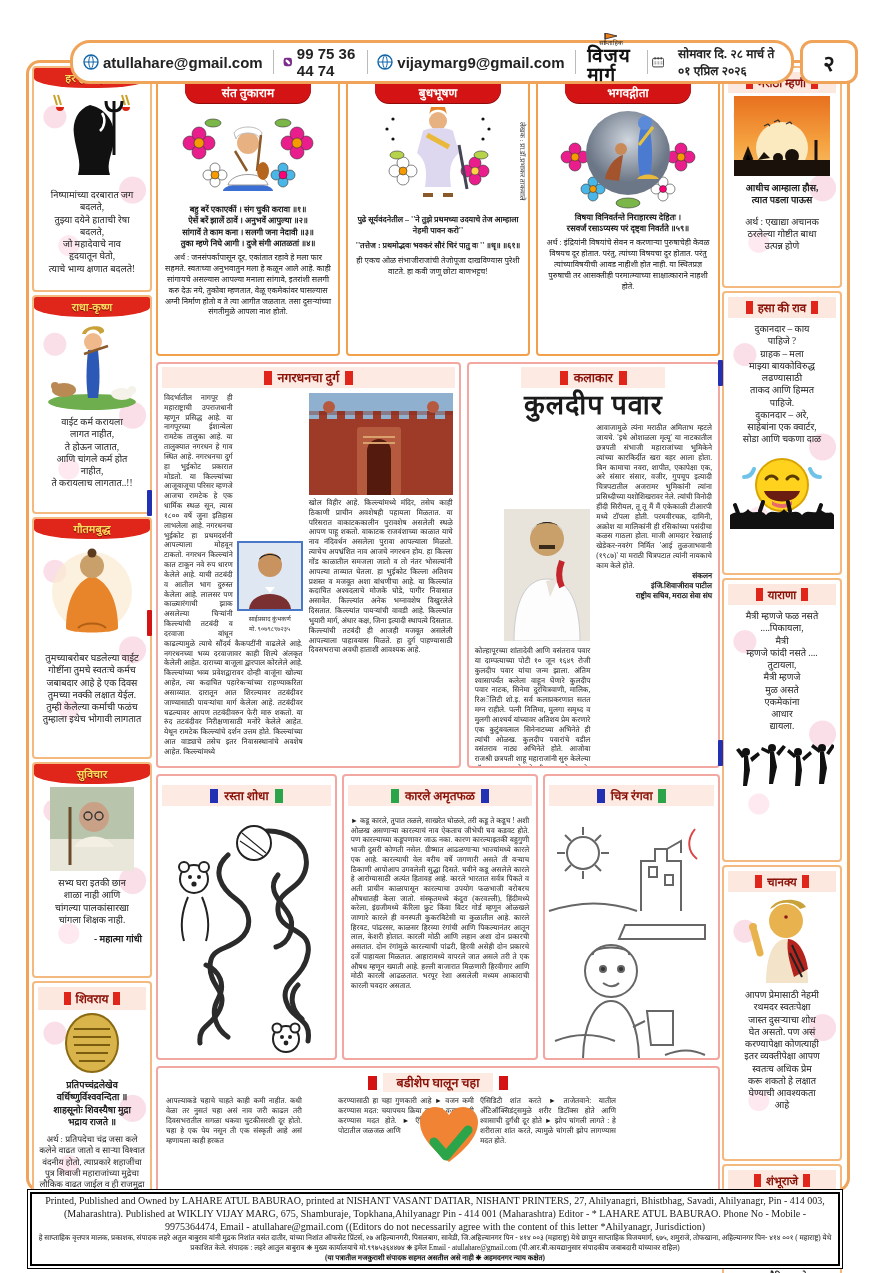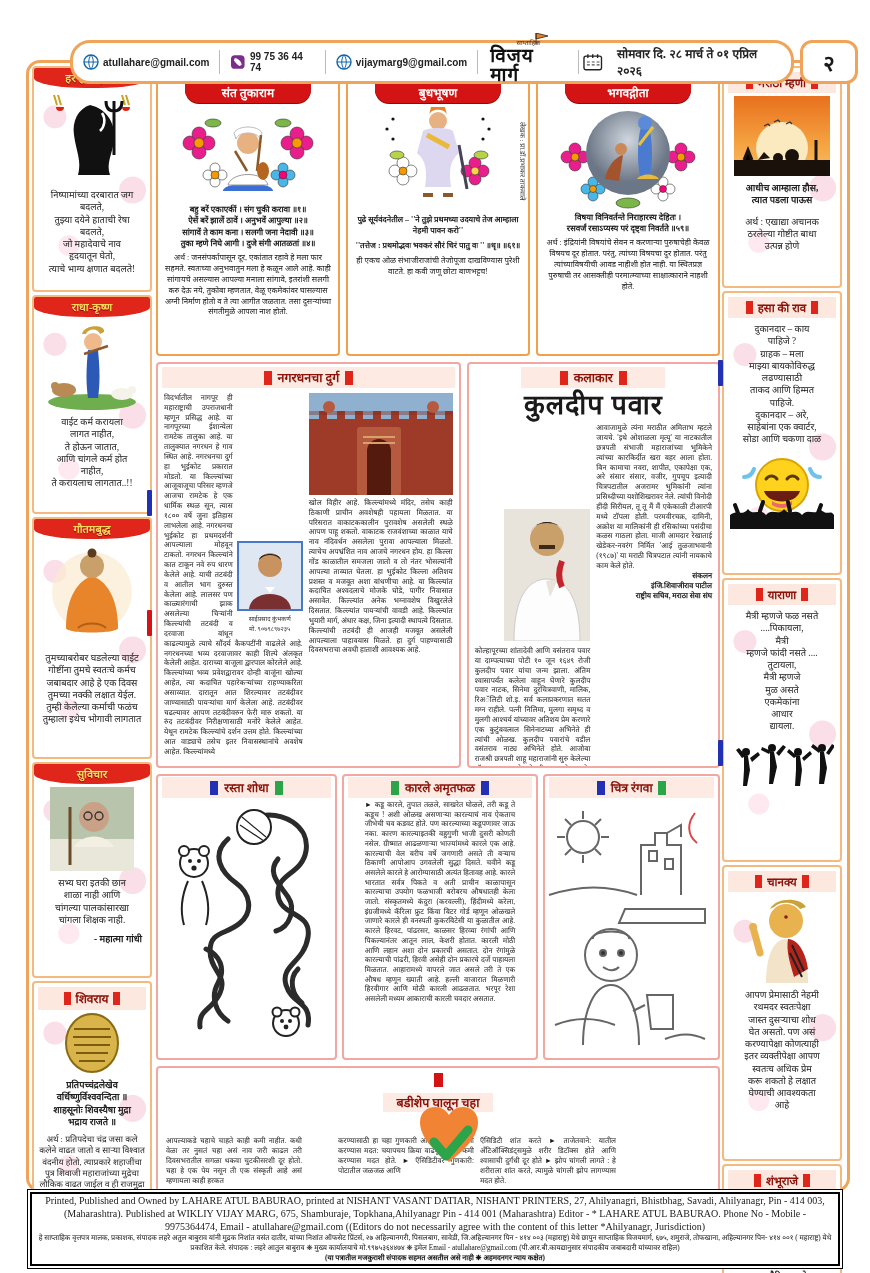--- a/index.html
+++ b/index.html
@@ -2,21 +2,21 @@
 <html><head>
 <meta charset="utf-8">
 <style>
   html,body{margin:0;padding:0;background:#fff;}
   .page{position:relative;width:870px;height:1273px;background:#fff;overflow:hidden;
         font-family:"Liberation Serif","DejaVu Serif",serif;color:#1a1a1a;}
   
   .hdr-pill{position:absolute;left:70px;top:40px;width:718px;height:38px;border:3px solid #f0a45a;
             border-radius:20px;background:#fff;display:flex;align-items:center;z-index:5;}
   .hdr-item{display:flex;align-items:center;gap:4px;padding:0 10px;font-family:"Liberation Sans",sans-serif;
-            font-size:10px;font-weight:bold;color:#222;}
+            font-size:15px;font-weight:bold;color:#222;}
   .hdr-sep{width:1px;height:24px;background:#bbb;}
   .logo-wrap{display:flex;flex-direction:column;align-items:center;line-height:1;padding:0 12px;position:relative;}
   .logo-tag{font-size:6.5px;color:#333;}
   .logo-main{font-size:19px;font-weight:bold;color:#111;letter-spacing:1px;}
   .pageno-box{position:absolute;left:800px;top:40px;width:52px;height:38px;border:3px solid #f0a45a;
               border-radius:12px;display:flex;align-items:center;justify-content:center;
               font-size:22px;font-weight:bold;background:#fff;z-index:5;}
   
   .frame{position:absolute;left:26px;top:60px;width:818px;height:1126px;border:3px solid #f0a45a;border-radius:14px;}
   
@@ -59,29 +59,29 @@
   .pinkhead .t{color:#8b1208;font-weight:bold;font-size:12.5px;}
   .twocol{display:flex;gap:6px;padding:2px 6px;}
   .coltxt{font-size:7.35px;line-height:1.34;text-align:justify;width:50%;}
   .bigtitle{font-size:27px;font-weight:bold;text-align:center;line-height:1.05;letter-spacing:1px;}
   .portrait-cap{font-size:6.3px;text-align:center;color:#333;line-height:1.2;}
   .credit{font-size:7.4px;font-weight:bold;text-align:right;white-space:pre-line;}
   
   .botrow{display:flex;gap:5px;margin-top:6px;}
   .funbox{border:2px solid #f2a7a0;border-radius:4px;background:#fff;overflow:hidden;height:282px;}
   .fun-h{display:flex;align-items:center;justify-content:center;gap:6px;background:#fdeae3;
-         padding:2px 0;margin:1px 4px;}
+         padding:2px 0;margin:9px 4px;}
   .fun-h .b1{width:8px;height:14px;background:#2230b3;}
   .fun-h .b2{width:8px;height:14px;background:#2ca44a;}
   .fun-h .t{color:#8b1208;font-weight:bold;font-size:12px;}
-  .karletxt{font-size:7.3px;line-height:1.33;text-align:justify;padding:1px 21px;}
+  .karletxt{font-size:7.3px;line-height:1.33;text-align:justify;padding:1px 7px;}
   
   .teabox{border:2px solid #f2a7a0;border-radius:4px;background:#fff;margin-top:6px;height:124px;
           overflow:hidden;position:relative;}
-  .tea-h{display:flex;align-items:center;justify-content:center;gap:6px;padding:2px 0;margin-top:3px;flex-direction:column;}
+  .tea-h{display:flex;align-items:center;justify-content:center;gap:6px;padding:2px 0;margin-top:3px;}
   .tea-h .blk{width:9px;height:14px;background:#d41414;}
   .tea-h .t{color:#8b1208;font-weight:bold;font-size:12.5px;background:#fdeae3;padding:1px 14px;}
   .teacols{display:flex;gap:6px;padding:2px 8px;}
   .teacol{font-size:7.3px;line-height:1.36;text-align:justify;width:25%;}
   .heart-mid{position:absolute;left:258px;top:36px;}
   
   .footer{position:absolute;left:30px;top:1192px;width:810px;height:74px;border:2px solid #000;
           box-shadow:0 0 0 2px #fff,0 0 0 3px #000;background:#fff;
           display:flex;flex-direction:column;justify-content:center;gap:1px;padding:2px 6px;box-sizing:border-box;}
   .f-en{font-size:10px;text-align:center;line-height:1.3;}

